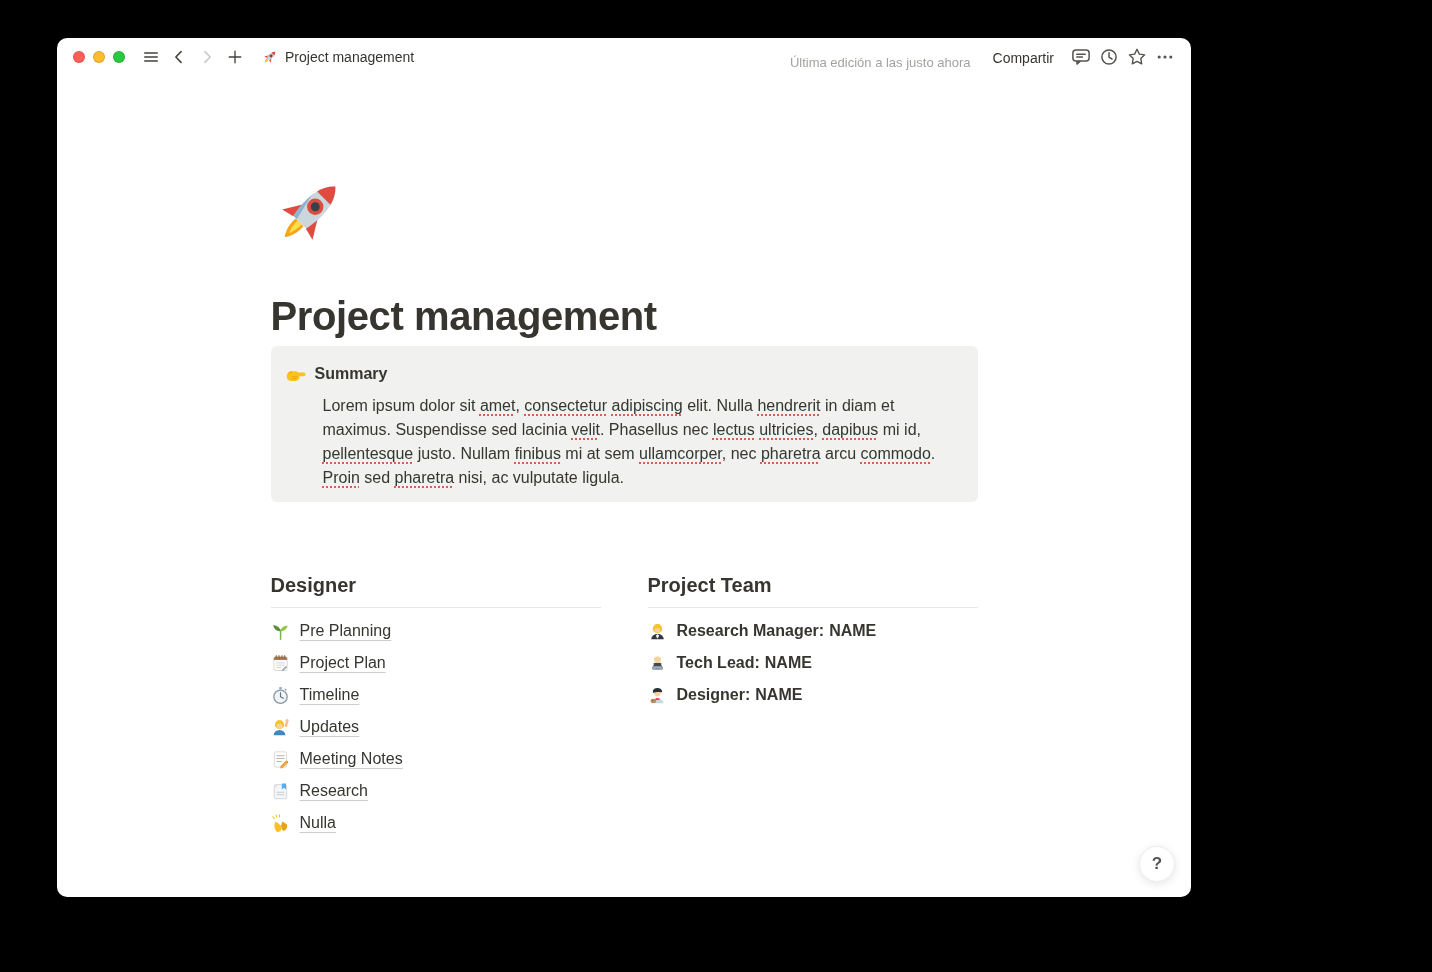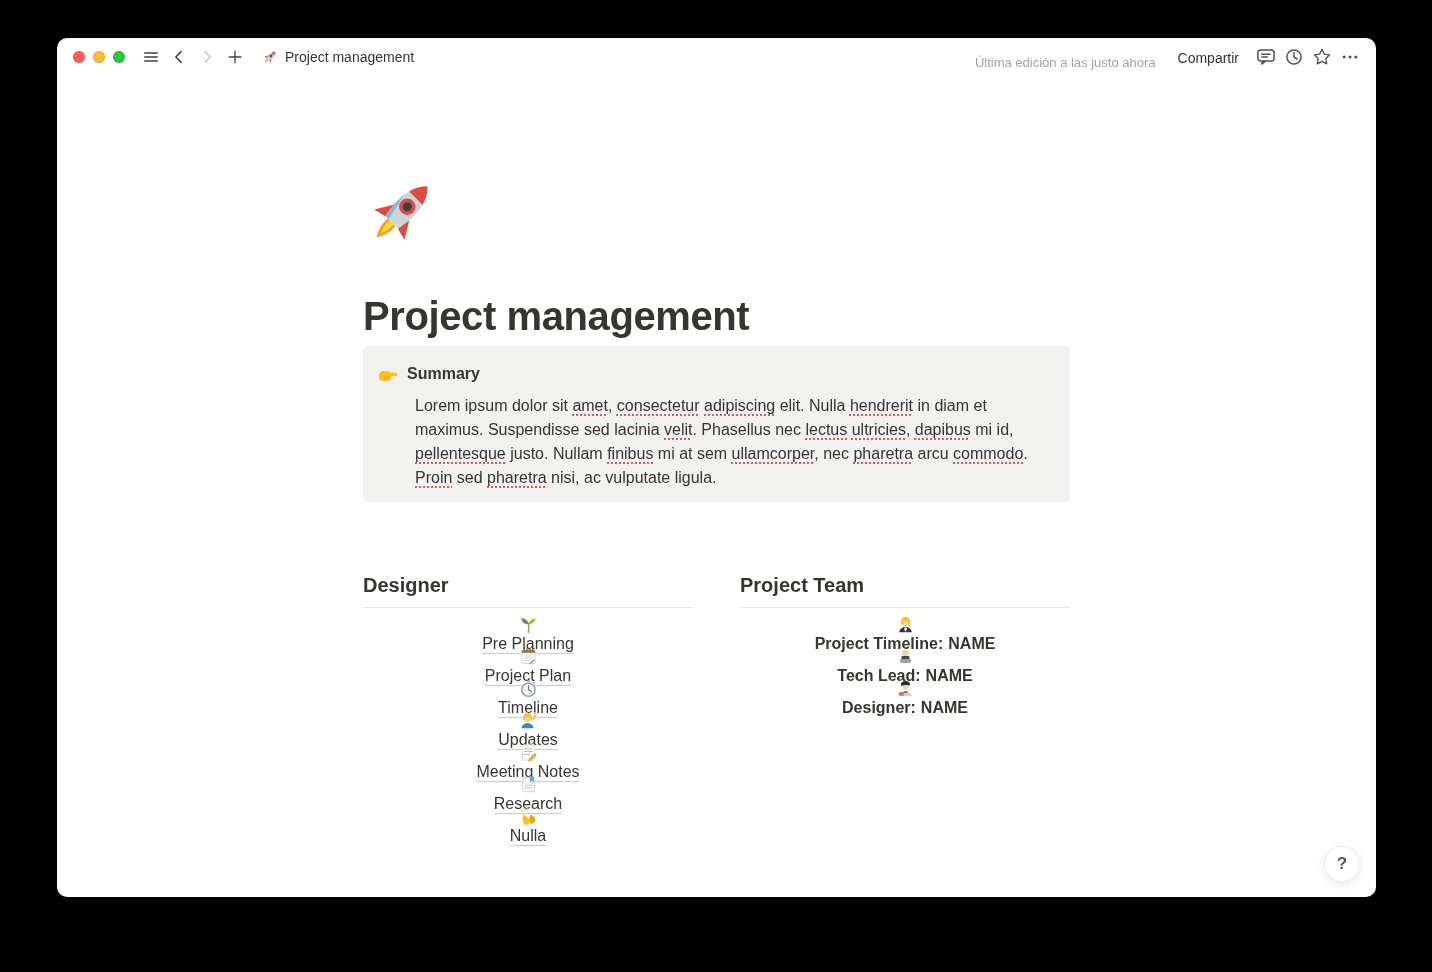--- a/index.html
+++ b/index.html
@@ -6,21 +6,21 @@
   html,body { margin:0; padding:0; }
   body {
     width:1432px; height:972px; background:#000;
     font-family:"Liberation Sans","DejaVu Sans",sans-serif;
     color:#37352f; position:relative; overflow:hidden;
     -webkit-font-smoothing:antialiased;
   }
   button { border:none; background:transparent; padding:0; cursor:pointer; font:inherit; color:inherit; }
 
   .window {
-    position:absolute; left:57px; top:38px; width:1319px; height:859px;
+    position:absolute; left:57px; top:38px; width:1134px; height:859px;
     background:#fff; border-radius:10px;
     box-shadow:0 22px 60px rgba(0,0,0,.65), 0 4px 18px rgba(0,0,0,.5);
     overflow:hidden;
   }
 
   
   .titlebar { height:38px; display:flex; align-items:center; padding:0 13px 0 16px; }
   .traffic { display:flex; gap:8px; margin-right:13px; }
   .dot { width:12px; height:12px; border-radius:50%; }
   .dot.red    { background:#ff5f57; border:.5px solid rgba(0,0,0,.12); }
@@ -55,21 +55,21 @@
   .callout-heading { margin:0; font-size:16px; line-height:24px; font-weight:700; }
   .callout-text { margin:8px; font-size:16px; line-height:24px; color:#37352f; }
   .sp { text-decoration:underline; text-decoration-style:dotted; text-decoration-color:#e05a52; text-decoration-thickness:2px; text-underline-offset:3px; }
 
   .columns { display:flex; gap:47px; margin-top:70px; }
   .col { flex:1 1 0; min-width:0; }
   .col h3 { margin:0; font-size:20px; line-height:26px; font-weight:700; color:#37352f; }
   .rule { border:none; border-top:1px solid #e7e6e3; margin:9px 0 0 0; }
 
   #documents-list, #team-list { margin-top:7px; }
-  .doc-item, .team-item { display:flex; align-items:center; gap:1px; height:32px;flex-direction:column; }
+  .doc-item, .team-item { display:flex; align-items:center; gap:10px; height:32px; }
   .doc-item { cursor:pointer; }
   .doc-label { font-size:16px; font-weight:500; color:#37352f;
     text-decoration:underline; text-decoration-color:rgba(55,53,47,.25); text-decoration-thickness:1px; text-underline-offset:4px; }
   .team-text { font-size:16px; color:#37352f; }
   .team-text .role { font-weight:700; }
   .team-text .nm { margin-left:5px; font-weight:700; }
 
   .help {
     position:absolute; right:16px; bottom:15px; width:36px; height:36px; border-radius:50%;
     background:#fff; border:1px solid #eeedeb; box-shadow:0 2px 8px rgba(15,15,15,.1);
@@ -307,21 +307,21 @@
   <div class="team-item">
     <span class="ic ic19">
                   <svg viewBox="0 0 20 20">
                     <circle cx="10" cy="6.9" r="4.7" fill="#f4c430"></circle>
                     <circle cx="10" cy="7.8" r="3.2" fill="#f7d1a1"></circle>
                     <path d="M5.3 6.9a4.7 4.7 0 019.4 0l.3 3.1c-1.6-.5-2.3-1.7-2.5-3.4H7.5C7.3 8.3 6.6 9.5 5 10z" fill="#f4c430"></path>
                     <path d="M3.4 18.2a6.6 5.8 0 0113.2 0z" fill="#31373d"></path>
                     <path d="M10 12.7l1.8 1.7-1.8 3.1-1.8-3.1z" fill="#eef1f3"></path>
                   </svg>
                 </span>
-    <span class="team-text"><b class="role">Project Timeline:</b><span class="nm">NAME</span></span>
+    <span class="team-text"><b class="role">Research Manager:</b><span class="nm">NAME</span></span>
   </div>
 
   <div class="team-item">
     <span class="ic ic19">
                   <svg viewBox="0 0 20 20">
                     <circle cx="10" cy="6.3" r="3.5" fill="#f7d1a1"></circle>
                     <path d="M6.5 6.3a3.5 3.5 0 017 0l.3-.9A3.8 3 0 0010 2.6a3.8 3 0 00-3.8 2.8z" fill="#f4c430"></path>
                     <path d="M4.2 15.4a5.8 4.8 0 0111.6 0z" fill="#66757f"></path>
                     <rect x="6" y="9.4" width="8" height="3.6" rx=".7" fill="#3f4a52"></rect>
                     <path d="M4.6 16.9l1.2-3.9h8.4l1.2 3.9z" fill="#99aab5"></path>

